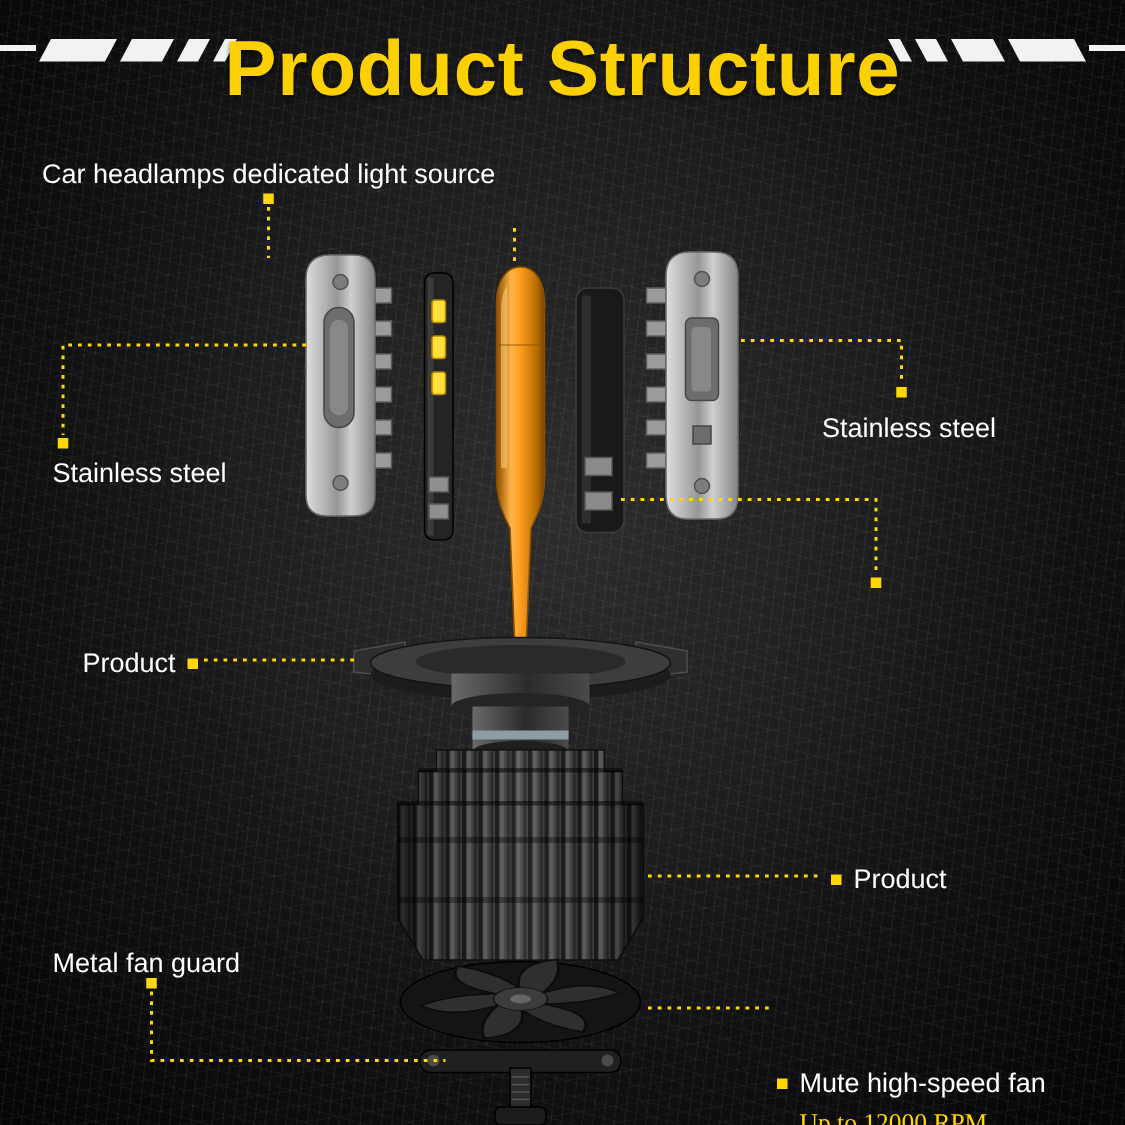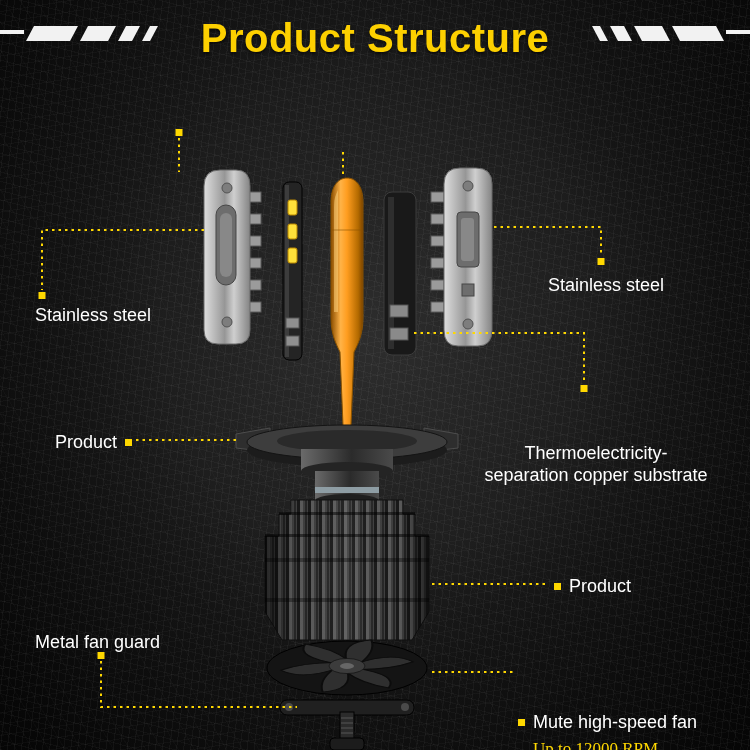--- a/index.html
+++ b/index.html
@@ -15,21 +15,21 @@
       repeating-linear-gradient(15deg,  rgba(255,255,255,0.032) 0 1px, transparent 1px 9px),
       repeating-linear-gradient(60deg,  rgba(255,255,255,0.020) 0 1px, transparent 1px 14px),
       radial-gradient(ellipse at 50% 42%, rgba(0,0,0,0) 40%, rgba(0,0,0,0.55) 100%),
       radial-gradient(ellipse at 50% 45%, #2d2d2d 0%, #181818 55%, #0c0c0c 100%);
   }
 
   .art { position:absolute; left:0; top:0; width:750px; height:750px; }
 
   .title {
     position:absolute; top:16px; left:0; width:100%;
-    text-align:center; font-size:40px; font-weight:bold;
+    text-align:center; font-size:52px; font-weight:bold;
     color:#fdd000; letter-spacing:0.5px;
     text-shadow:0 2px 3px rgba(0,0,0,0.6);
   }
 
   .label {
     position:absolute; color:#ffffff; font-size:18px;
     white-space:nowrap; line-height:1.25;
   }
   .row { display:flex; align-items:center; gap:8px; }
   .col { display:flex; flex-direction:column;margin-top:48px; }
@@ -211,39 +211,38 @@
       <rect x="175.5" y="129" width="7" height="7"></rect>
       <rect x="38.5" y="292" width="7" height="7"></rect>
       <rect x="597.5" y="258" width="7" height="7"></rect>
       <rect x="580.5" y="385" width="7" height="7"></rect>
       <rect x="97.5" y="652" width="7" height="7"></rect>
     </g>
   </svg>
 
   <h1 class="title">Product Structure</h1>
 
+  <div class="label" style="left:28px; top:105px">
+    <span>Car headlamps dedicated light source</span>
+  </div>
 
 
   <div class="label" style="left:35px; top:304px">
     <span>Stainless steel</span>
   </div>
 
   <div class="label" style="left:548px; top:274px">
     <span>Stainless steel</span>
   </div>
 
   <div class="label row" style="left:55px; top:431px">
     <span>Product</span>
     <span class="marker"></span>
   </div>
 
-  <div class="label center" style="left:468px; top:419px; width:256px">
-    <span>Thermoelectricity-
-separation copper substrate</span>
-  </div>
 
   <div class="label row" style="left:554px; top:575px">
     <span class="marker"></span>
     <span>Product</span>
   </div>
 
   <div class="label" style="left:35px; top:631px">
     <span>Metal fan guard</span>
   </div>
 

